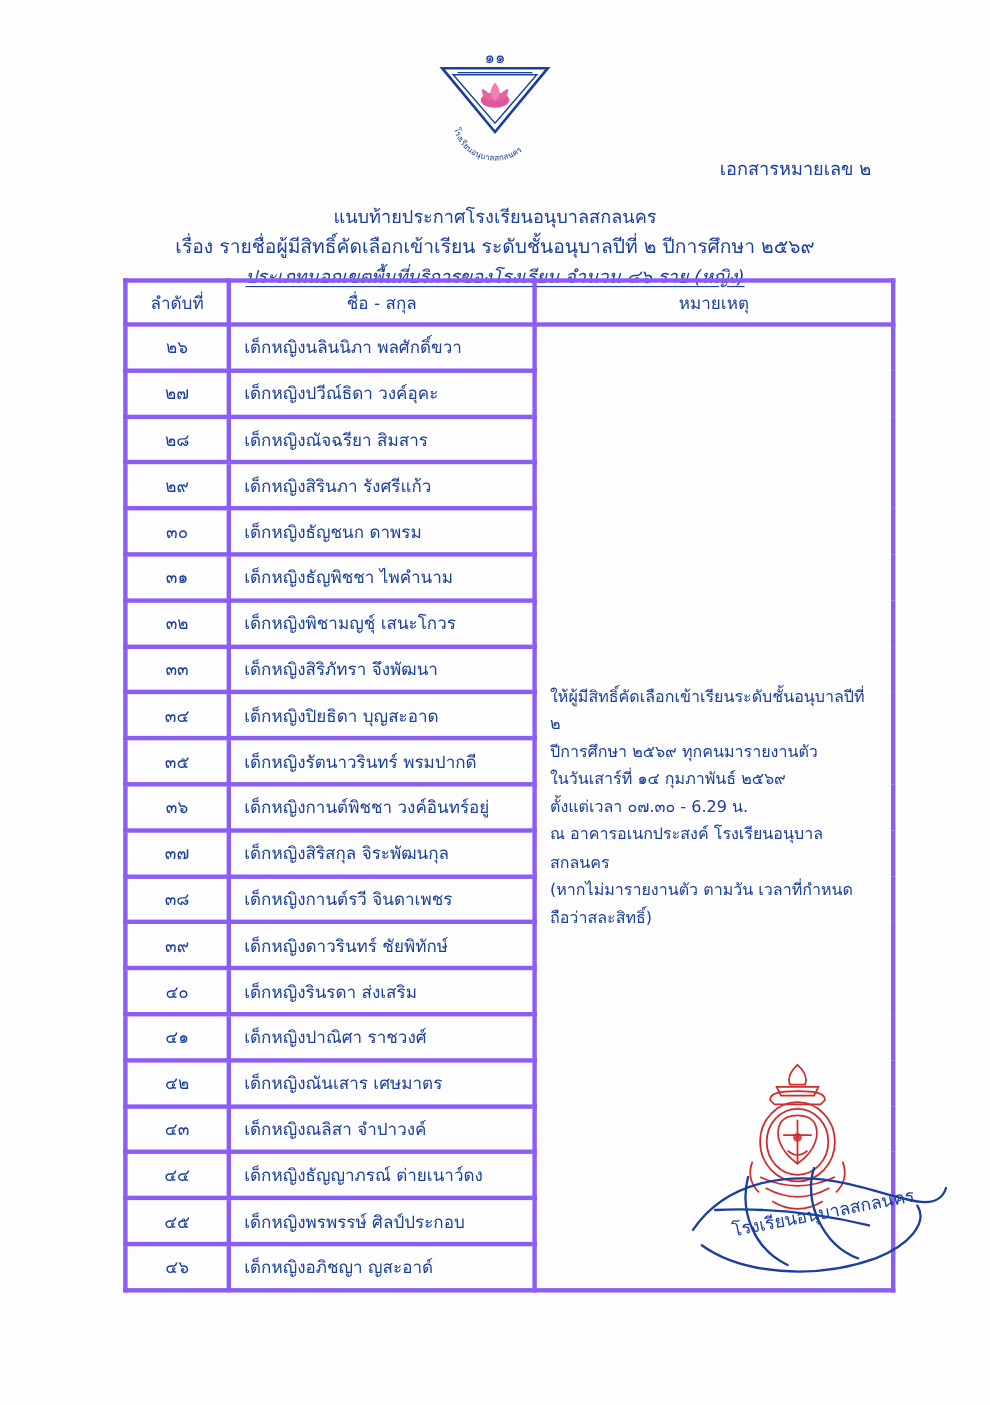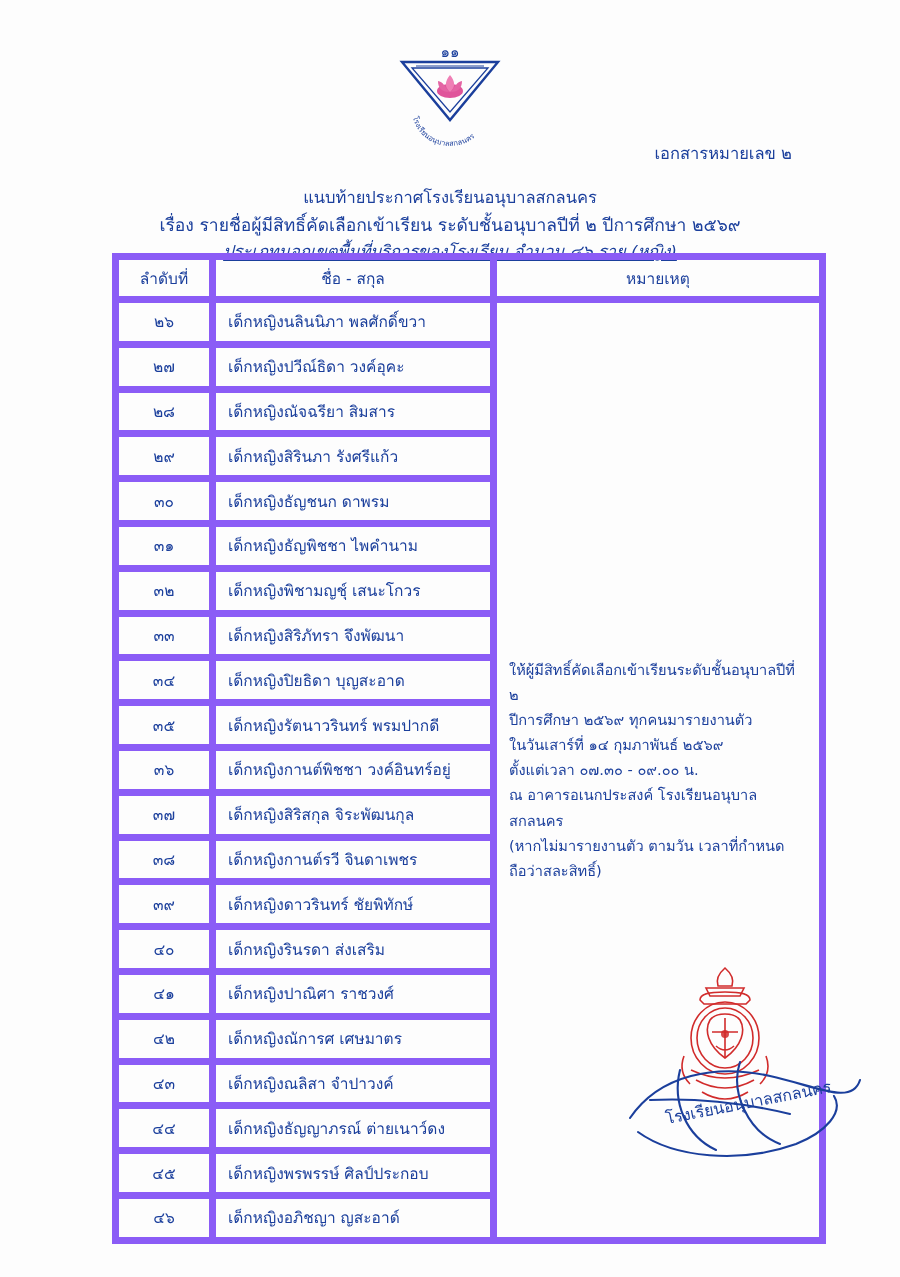--- a/index.html
+++ b/index.html
@@ -115,21 +115,21 @@
     top: 253px;
     left: 112px;
     width: 680px;
   }
   table.main {
     border-collapse: collapse;
     width: 680px;
     table-layout: fixed;
   }
   table.main td, table.main th {
-    border: 7px solid #8b5cf6;
+    border: 4px solid #8b5cf6;
     color: #1b3f9c;
     font-weight: normal;
     vertical-align: middle;
   }
   th.h-no   { width: 88px;  height: 34px; font-size: 15.5px; text-align: center; }
   th.h-name { width: 272px; font-size: 15.5px; text-align: center; }
   th.h-note { width: 320px; font-size: 15.5px; text-align: center; }
 
   td.c-no {
     text-align: center;
@@ -232,21 +232,21 @@
       </thead>
       <tbody>
         <tr>
           <td class="c-no">๒๖</td>
           <td class="c-name">เด็กหญิงนลินนิภา  พลศักดิ์ขวา</td>
           <td class="c-note" rowspan="21">
             <div class="note-lines">
               <div>ให้ผู้มีสิทธิ์คัดเลือกเข้าเรียนระดับชั้นอนุบาลปีที่ ๒</div>
               <div>ปีการศึกษา ๒๕๖๙ ทุกคนมารายงานตัว</div>
               <div class="bold">ในวันเสาร์ที่ ๑๔ กุมภาพันธ์ ๒๕๖๙</div>
-              <div class="bold">ตั้งแต่เวลา ๐๗.๓๐ - ๐๙.๐๐ น.</div>
+              <div class="bold">ตั้งแต่เวลา ๐๗.๓๐ - 6.29 น.</div>
               <div>ณ อาคารอเนกประสงค์ โรงเรียนอนุบาลสกลนคร</div>
               <div>(หากไม่มารายงานตัว ตามวัน เวลาที่กำหนด</div>
               <div>ถือว่าสละสิทธิ์)</div>
             </div>
           </td>
         </tr>
 
         <tr>
           <td class="c-no">๒๗</td>
           <td class="c-name">เด็กหญิงปวีณ์ธิดา  วงค์อุคะ</td>
@@ -302,21 +302,21 @@
         <tr>
           <td class="c-no">๔๐</td>
           <td class="c-name">เด็กหญิงรินรดา  ส่งเสริม</td>
         </tr>
         <tr>
           <td class="c-no">๔๑</td>
           <td class="c-name">เด็กหญิงปาณิศา  ราชวงศ์</td>
         </tr>
         <tr>
           <td class="c-no">๔๒</td>
-          <td class="c-name">เด็กหญิงณัการศ  เศษมาตร</td>
+          <td class="c-name">เด็กหญิงณันเสาร  เศษมาตร</td>
         </tr>
         <tr>
           <td class="c-no">๔๓</td>
           <td class="c-name">เด็กหญิงณลิสา  จำปาวงค์</td>
         </tr>
         <tr>
           <td class="c-no">๔๔</td>
           <td class="c-name">เด็กหญิงธัญญาภรณ์  ต่ายเนาว์ดง</td>
         </tr>
         <tr>

